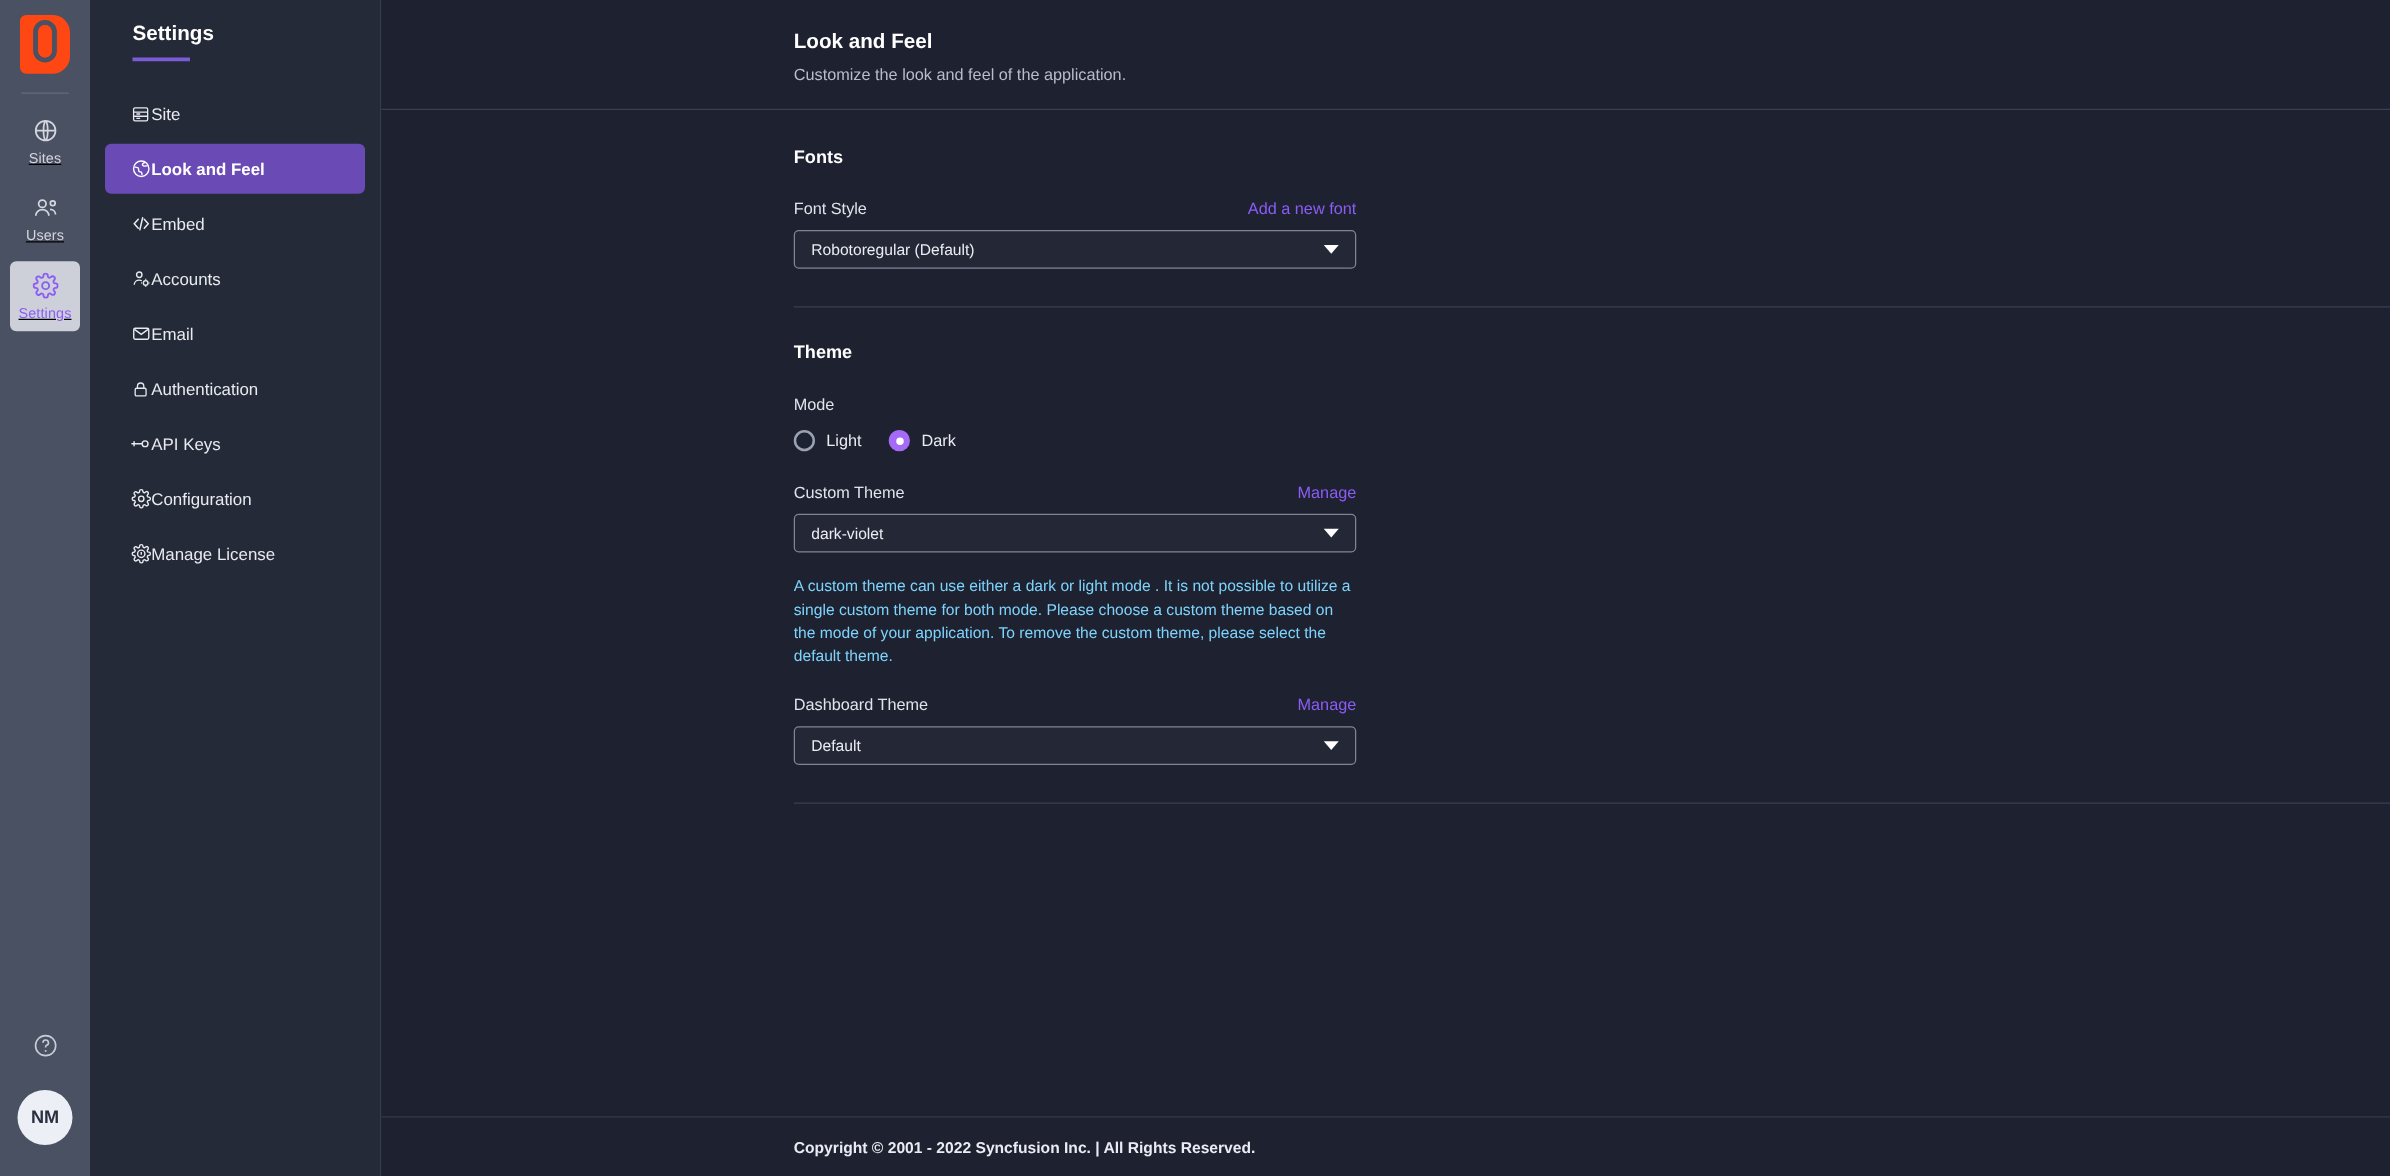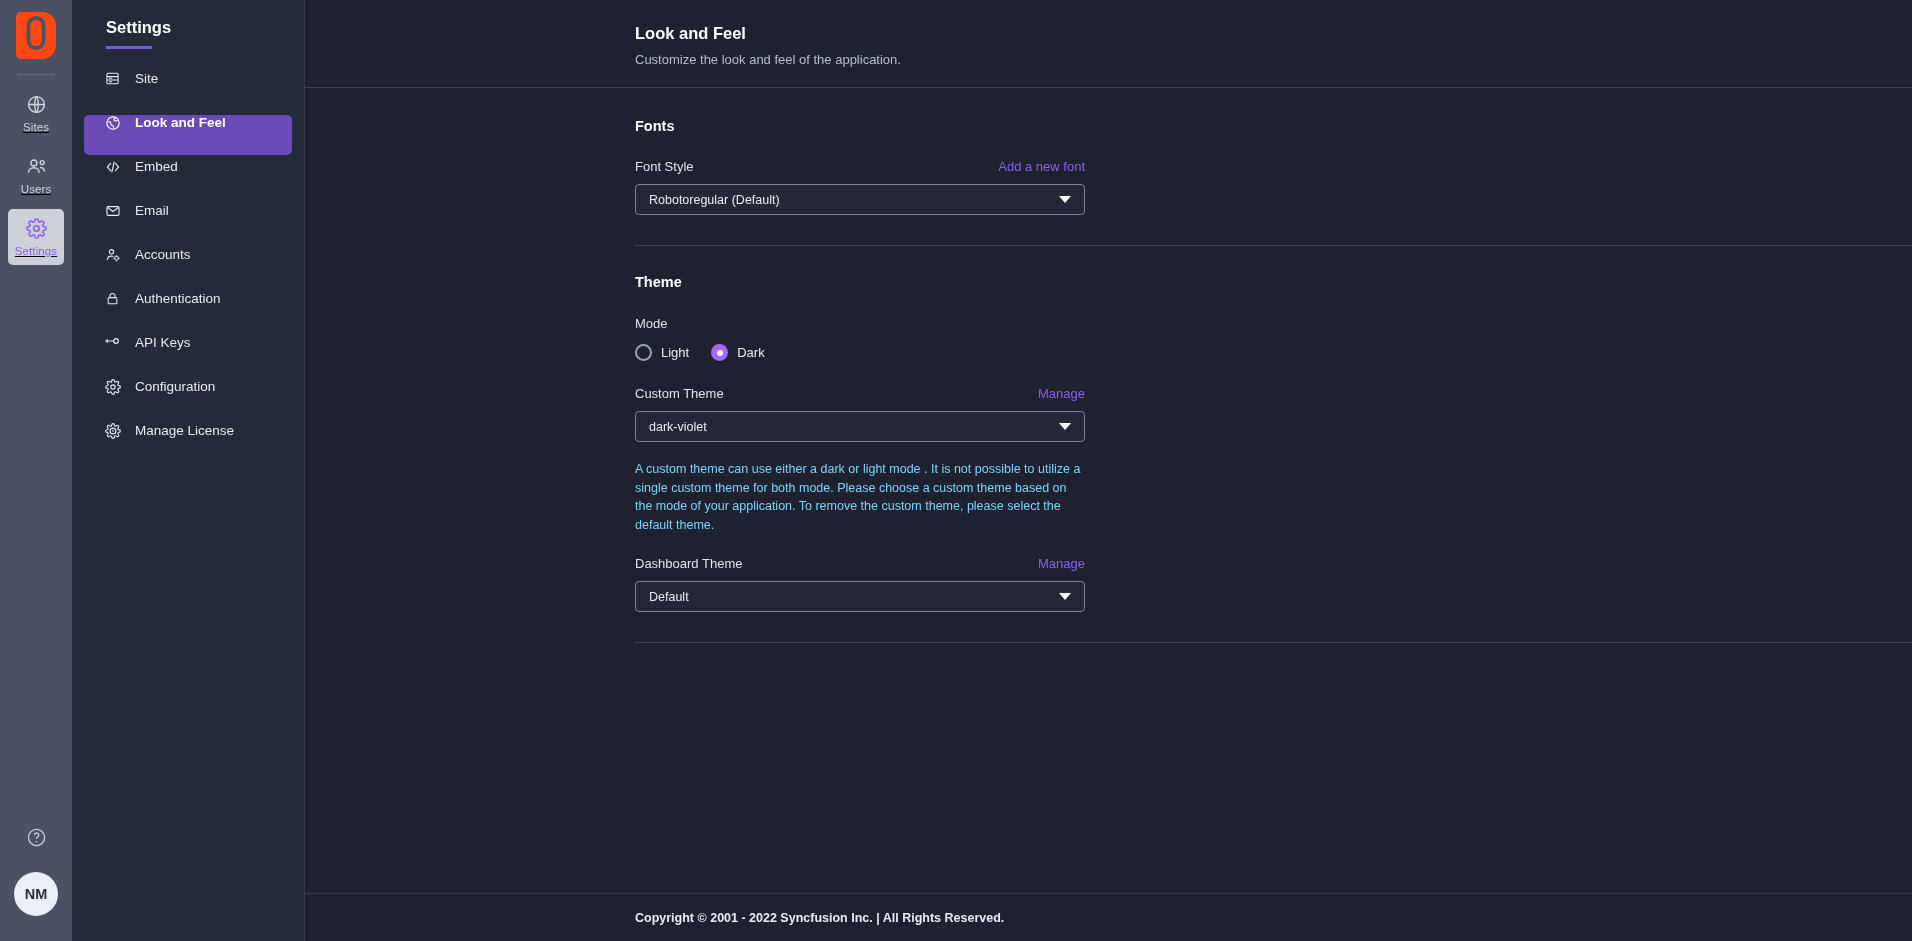--- a/index.html
+++ b/index.html
@@ -68,21 +68,21 @@
     border-right: 1px solid #363c4d;
     padding-top: 10px;
   }
   .settings-title {
     font-size: 16.5px; font-weight: 700; color: #fff;
     padding: 8px 0 9px 34px;
   }
   .title-underline { width: 46px; height: 3px; background: #7c5cd6; margin-left: 34px; }
   .nav-list { margin-top: 22px; padding: 0 12px; }
   .nav-item {
-    display: flex; align-items: flex-start; gap: 14px;
+    display: flex; align-items: center; 
     height: 40px; padding-left: 20px; margin-bottom: 4px;
     border-radius: 5px; cursor: pointer;
     color: #e8eaef; font-size: 13.5px;
   }
   .nav-item .nav-ico { width: 17px; display: flex; align-items: center; justify-content: center; }
   .nav-item.active { background: #6a4ab5; color: #fff; font-weight: 700; }
 
   
   .main { flex: 1; height: 941px; position: relative; background: #1e2230; }
   .page-head { padding: 24px 0 20px 330px; }
@@ -217,37 +217,37 @@
           <svg width="16" height="16" viewBox="0 0 20 20" fill="none" stroke="#e8eaef" stroke-width="1.5" stroke-linecap="round">
             <path d="M7 5.5 3 10l4 4.5M13 5.5 17 10l-4 4.5M11.4 4 8.6 16"></path>
           </svg>
         </span>
         <span>Embed</span>
       </div>
 
       <div class="nav-item">
         <span class="nav-ico">
           <svg width="16" height="16" viewBox="0 0 20 20" fill="none" stroke="#e8eaef" stroke-width="1.4">
-            <rect x="2.5" y="4.5" width="15" height="11" rx="1.4"></rect>
-              <path d="m3.2 5.6 6.8 5 6.8-5"></path>
-          </svg>
-        </span>
-        <span>Email</span>
-      </div>
-
-      <div class="nav-item">
-        <span class="nav-ico">
-          <svg width="16" height="16" viewBox="0 0 20 20" fill="none" stroke="#e8eaef" stroke-width="1.4">
             <circle cx="8" cy="6" r="2.7"></circle>
               <path d="M3 16c0-2.8 2.2-4.6 5-4.6 1 0 1.9.2 2.6.6"></path>
             <circle cx="14.4" cy="14.2" r="2.3"></circle>
               <path d="M14.4 11v-.9M14.4 18.2v-.8M17.4 14.2h.8M10.7 14.2h-.8"></path>
           </svg>
         </span>
         <span>Accounts</span>
+      </div>
+
+      <div class="nav-item">
+        <span class="nav-ico">
+          <svg width="16" height="16" viewBox="0 0 20 20" fill="none" stroke="#e8eaef" stroke-width="1.4">
+            <rect x="2.5" y="4.5" width="15" height="11" rx="1.4"></rect>
+              <path d="m3.2 5.6 6.8 5 6.8-5"></path>
+          </svg>
+        </span>
+        <span>Email</span>
       </div>
 
       <div class="nav-item">
         <span class="nav-ico">
           <svg width="15" height="15" viewBox="0 0 20 20" fill="none" stroke="#e8eaef" stroke-width="1.4">
             <rect x="4.2" y="8.8" width="11.6" height="8.2" rx="1.4"></rect>
             <path d="M6.6 8.8V6.6a3.4 3.4 0 0 1 6.8 0v2.2"></path>
           </svg>
         </span>
         <span>Authentication</span>

